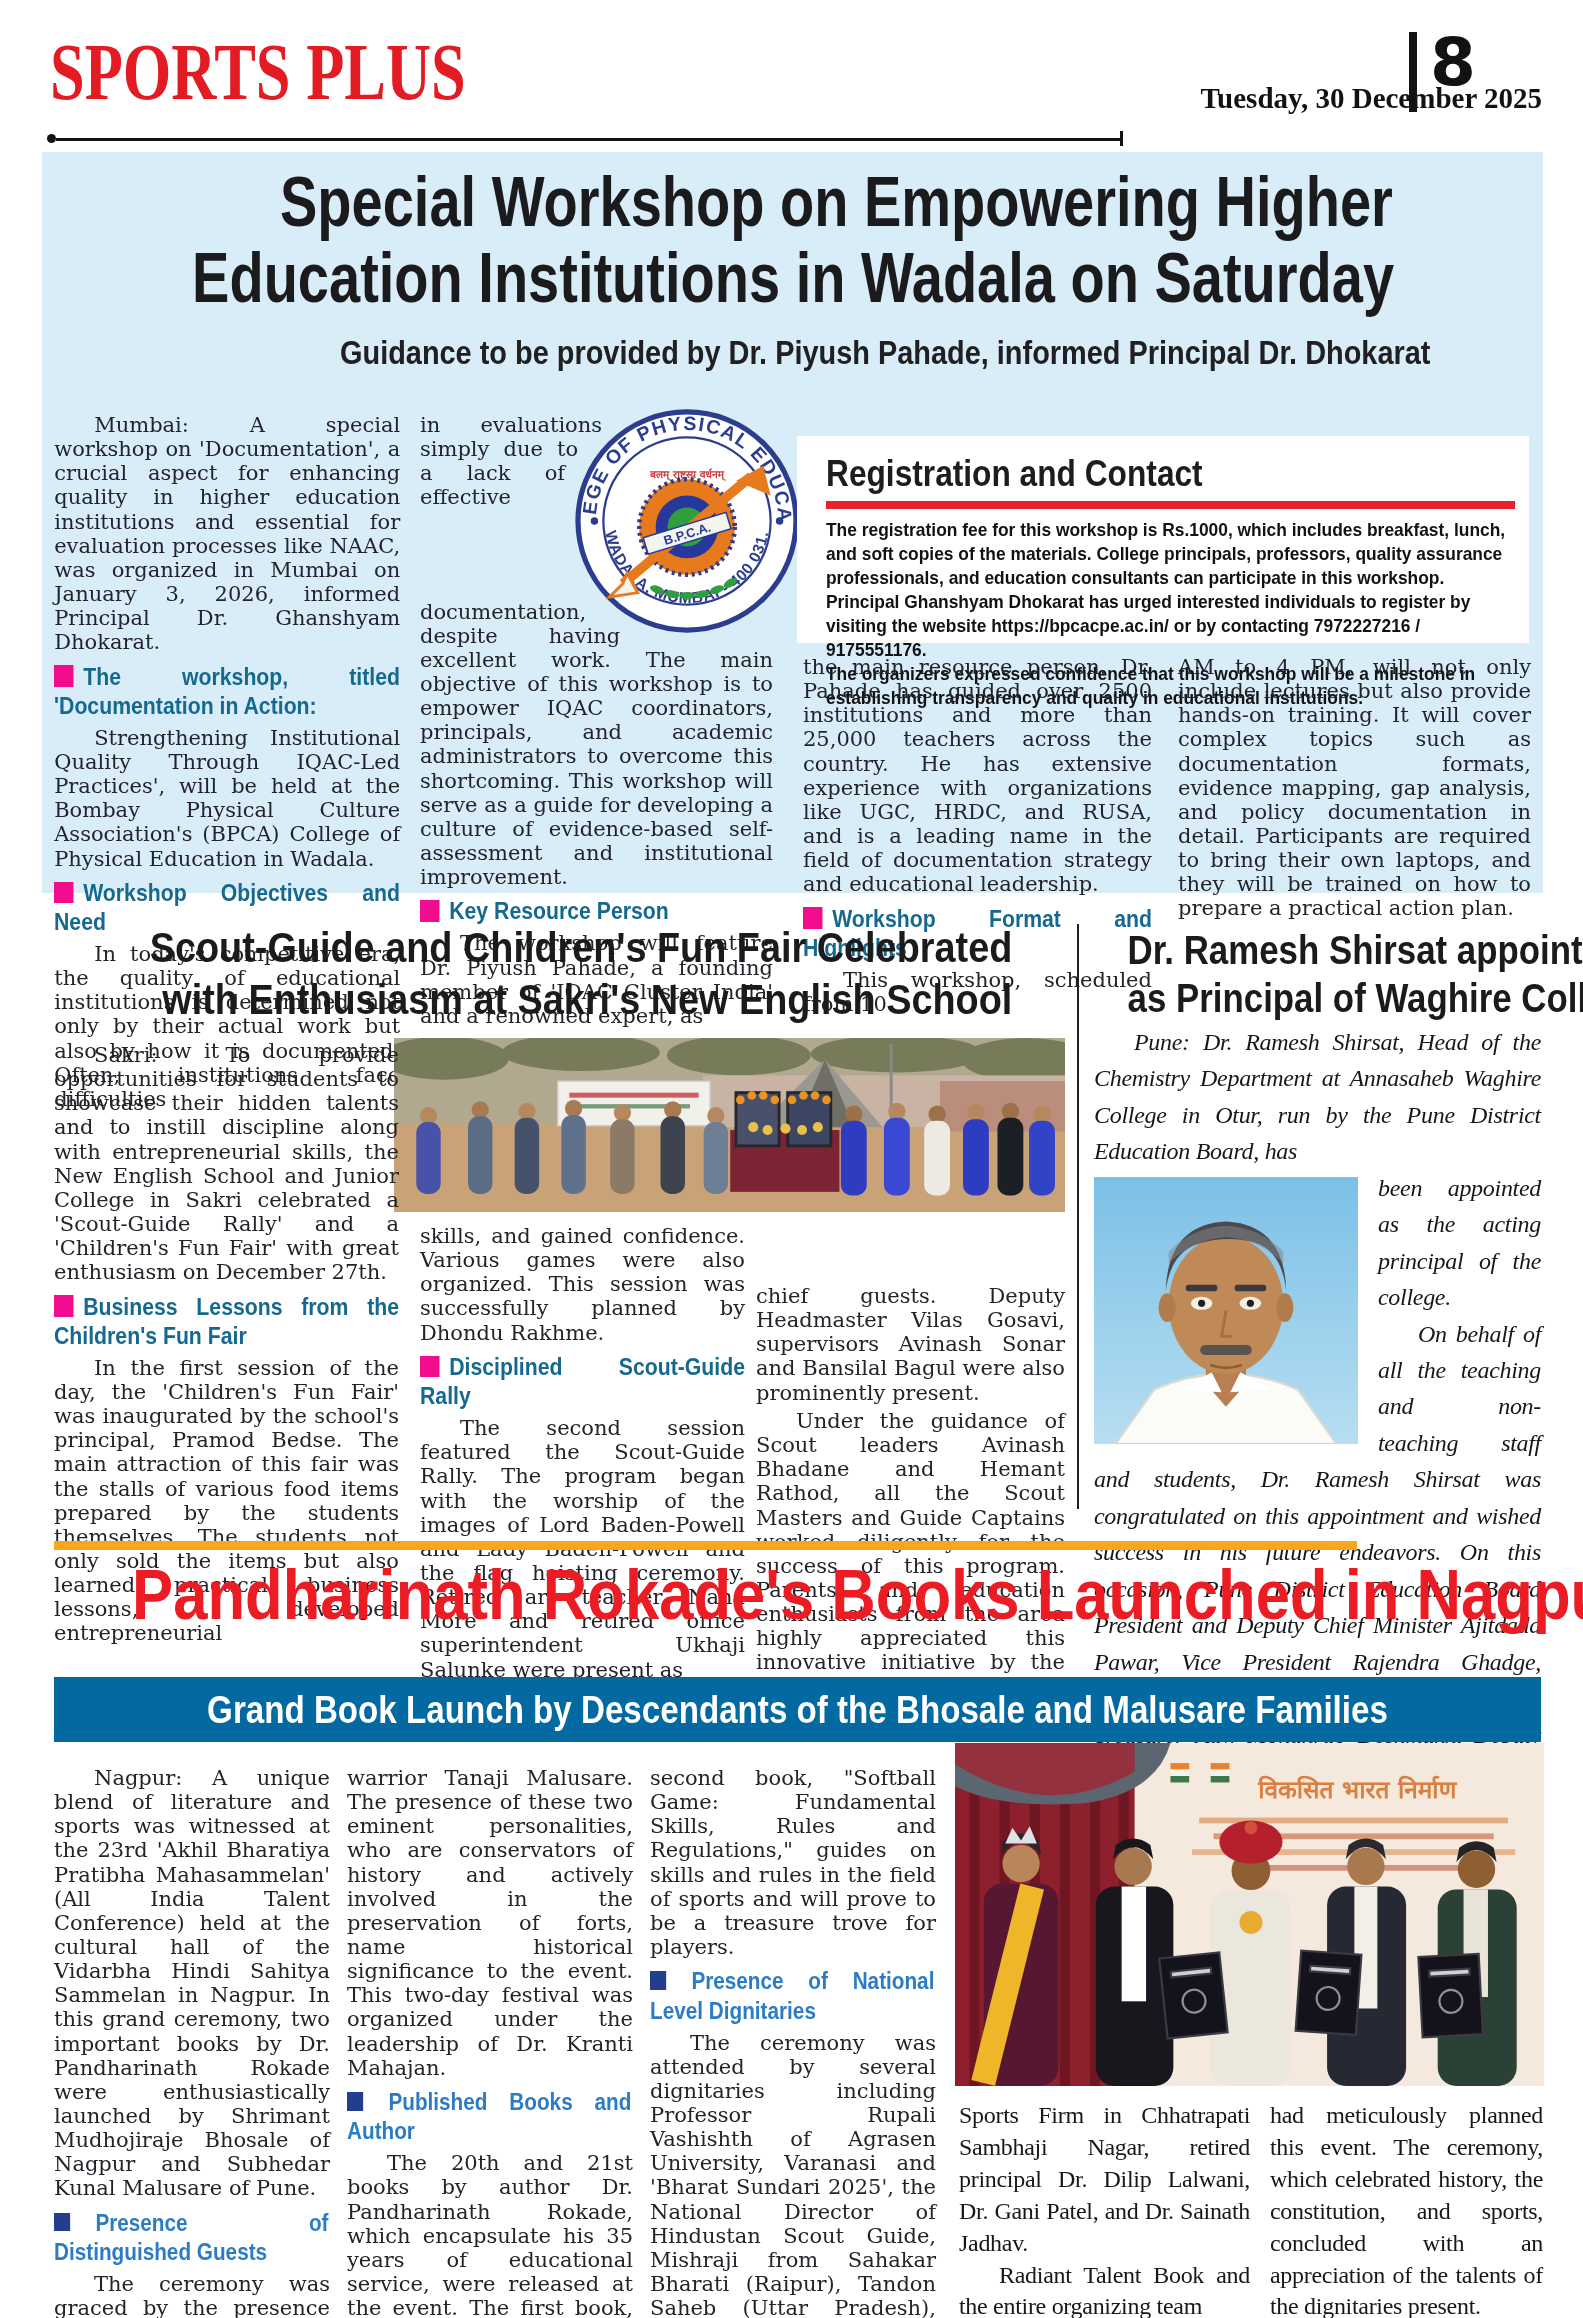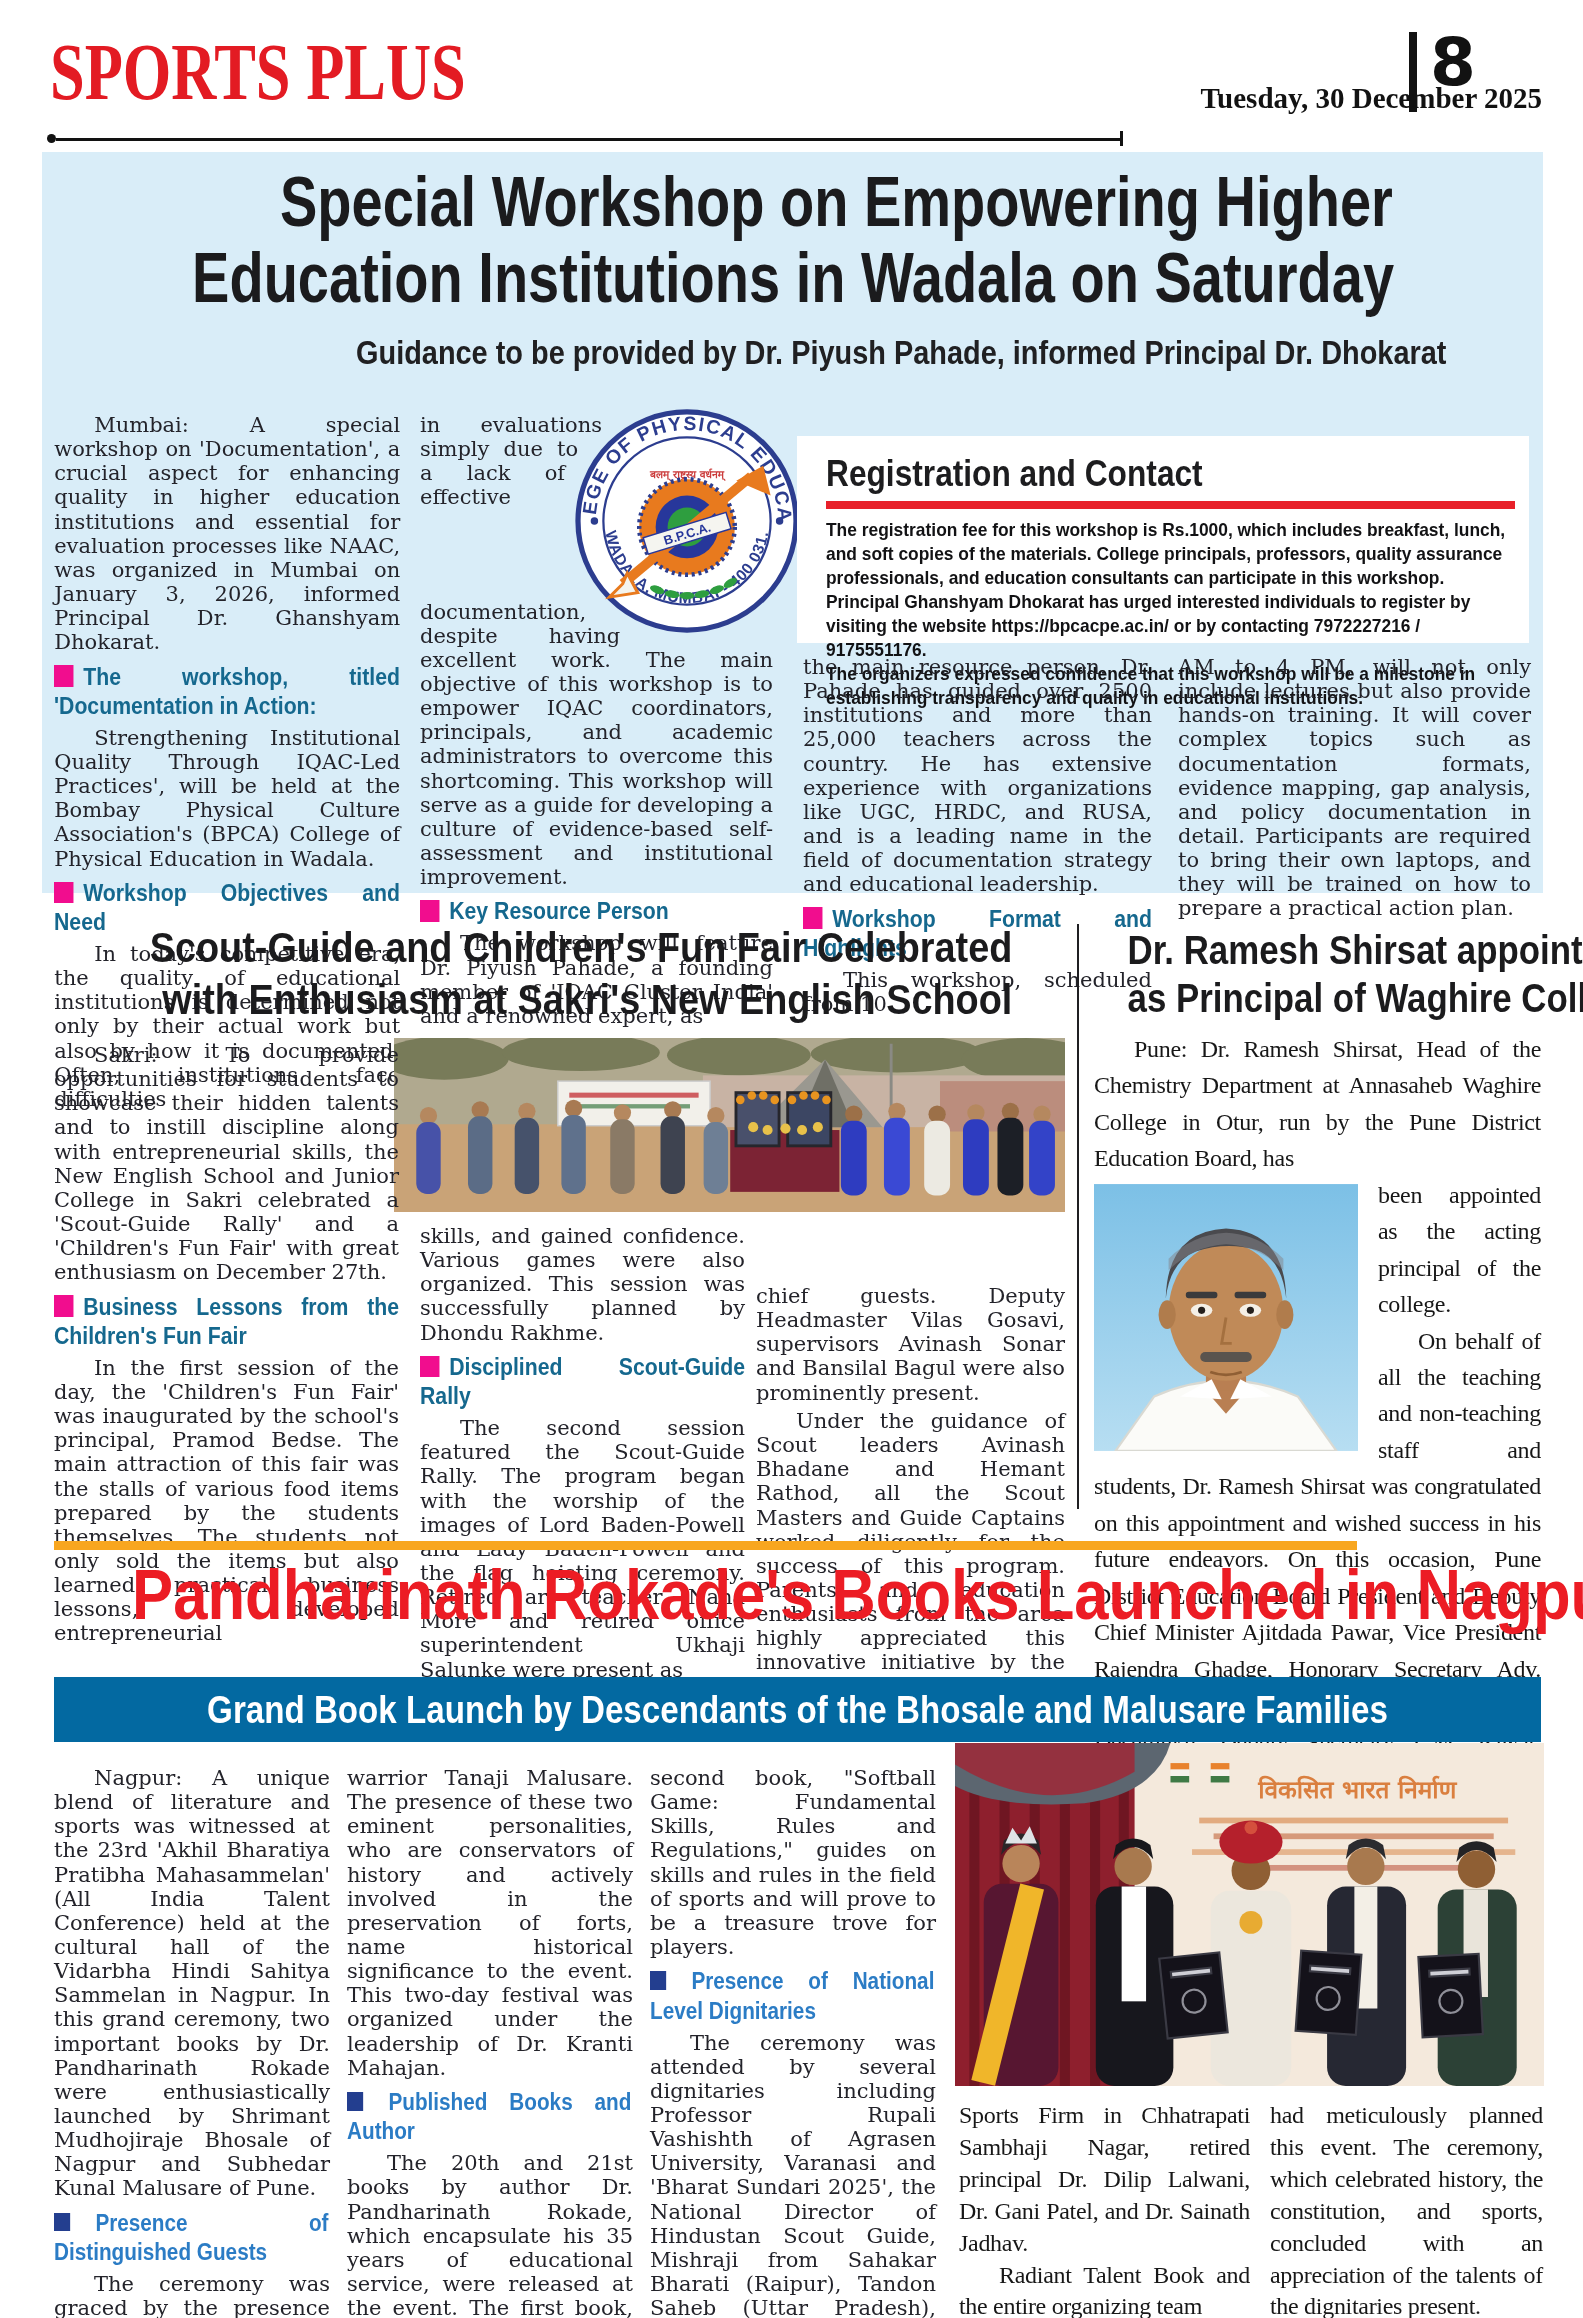--- a/index.html
+++ b/index.html
@@ -43,21 +43,21 @@
 <div class="abs" style="left:56px;top:138px;width:1066px;height:2.9px;background:#121212;"></div>
 <div class="abs" style="left:47px;top:134px;width:9.3px;height:9.3px;border-radius:50%;background:#121212;"></div>
 <div class="abs" style="left:1120px;top:131px;width:2.9px;height:15px;background:#121212;"></div>
 
 <div class="abs" style="left:42px;top:152px;width:1501px;height:741px;background:#d9edf8;">
 
   <div class="abs hl ctr" style="left:0;top:11.5px;width:100%;font-size:70px;line-height:1.09;">
     <span class="lineC x80" style="margin:0 auto;">Special Workshop on Empowering Higher</span>
     <span class="lineC x80" style="margin:0 auto;">Education Institutions in Wadala on Saturday</span>
   </div>
-  <div class="abs hl ctr" style="left:16px;top:181px;width:100%;font-size:34px;color:#202022;">
+  <div class="abs hl ctr" style="left:0;top:181px;width:100%;font-size:34px;color:#202022;">
     <span class="lineC x85">Guidance to be provided by Dr. Piyush Pahade, informed Principal Dr. Dhokarat</span>
   </div>
 
   <div class="abs bt" style="left:12.2px;top:261px;width:346px;">
     <p class="ind">Mumbai: A special workshop on 'Documentation', a crucial aspect for enhancing quality in higher education institutions and essential for evaluation processes like NAAC, was organized in Mumbai on January 3, 2026, informed Principal Dr. Ghanshyam Dhokarat.</p>
     <div class="kick">
       <span class="inner"><span class="ksq"></span><span>The workshop, titled 'Documentation in Action:</span></span>
     </div>
     <p class="ind">Strengthening Institutional Quality Through IQAC-Led Practices', will be held at the Bombay Physical Culture Association's (BPCA) College of Physical Education in Wadala.</p>
     <div class="kick">
@@ -261,21 +261,21 @@
   <p class="ind" style="margin-top:4.3px;">Under the guidance of Scout leaders Avinash Bhadane and Hemant Rathod, all the Scout Masters and Guide Captains worked diligently for the success of this program. Parents and education enthusiasts from the area highly appreciated this innovative initiative by the students.</p>
 </div>
 
 <div class="abs" style="left:1077px;top:924px;width:2.2px;height:585px;background:#1f1f22;"></div>
 
 <div class="abs" style="left:1094px;top:926px;width:447px;">
   <div class="hl ctr" style="font-size:41px;line-height:1.18;">
     <span class="lineC x85">Dr. Ramesh Shirsat appointed</span>
     <span class="lineC x85">as Principal of Waghire College</span>
   </div>
-  <div class="bt2" style="margin-top:8px;">
+  <div class="bt2" style="margin-top:1px;font-style:italic;">
     <p class="ind">Pune: Dr. Ramesh Shirsat, Head of the Chemistry Department at Annasaheb Waghire College in Otur, run by the Pune District Education Board, has</p>
     <div>
       <svg viewBox="0 0 368 372" width="264" height="267" style="float:left;margin:7.2px 20px 4.3px 0;">
         <defs>
           <linearGradient id="sbg" x1="0" y1="0" x2="0" y2="1">
             <stop offset="0" stop-color="#7cc0e6"></stop>
               <stop offset="1" stop-color="#b7def2"></stop>
           </linearGradient>
         </defs>
         <rect width="368" height="372" fill="url(#sbg)"></rect>

